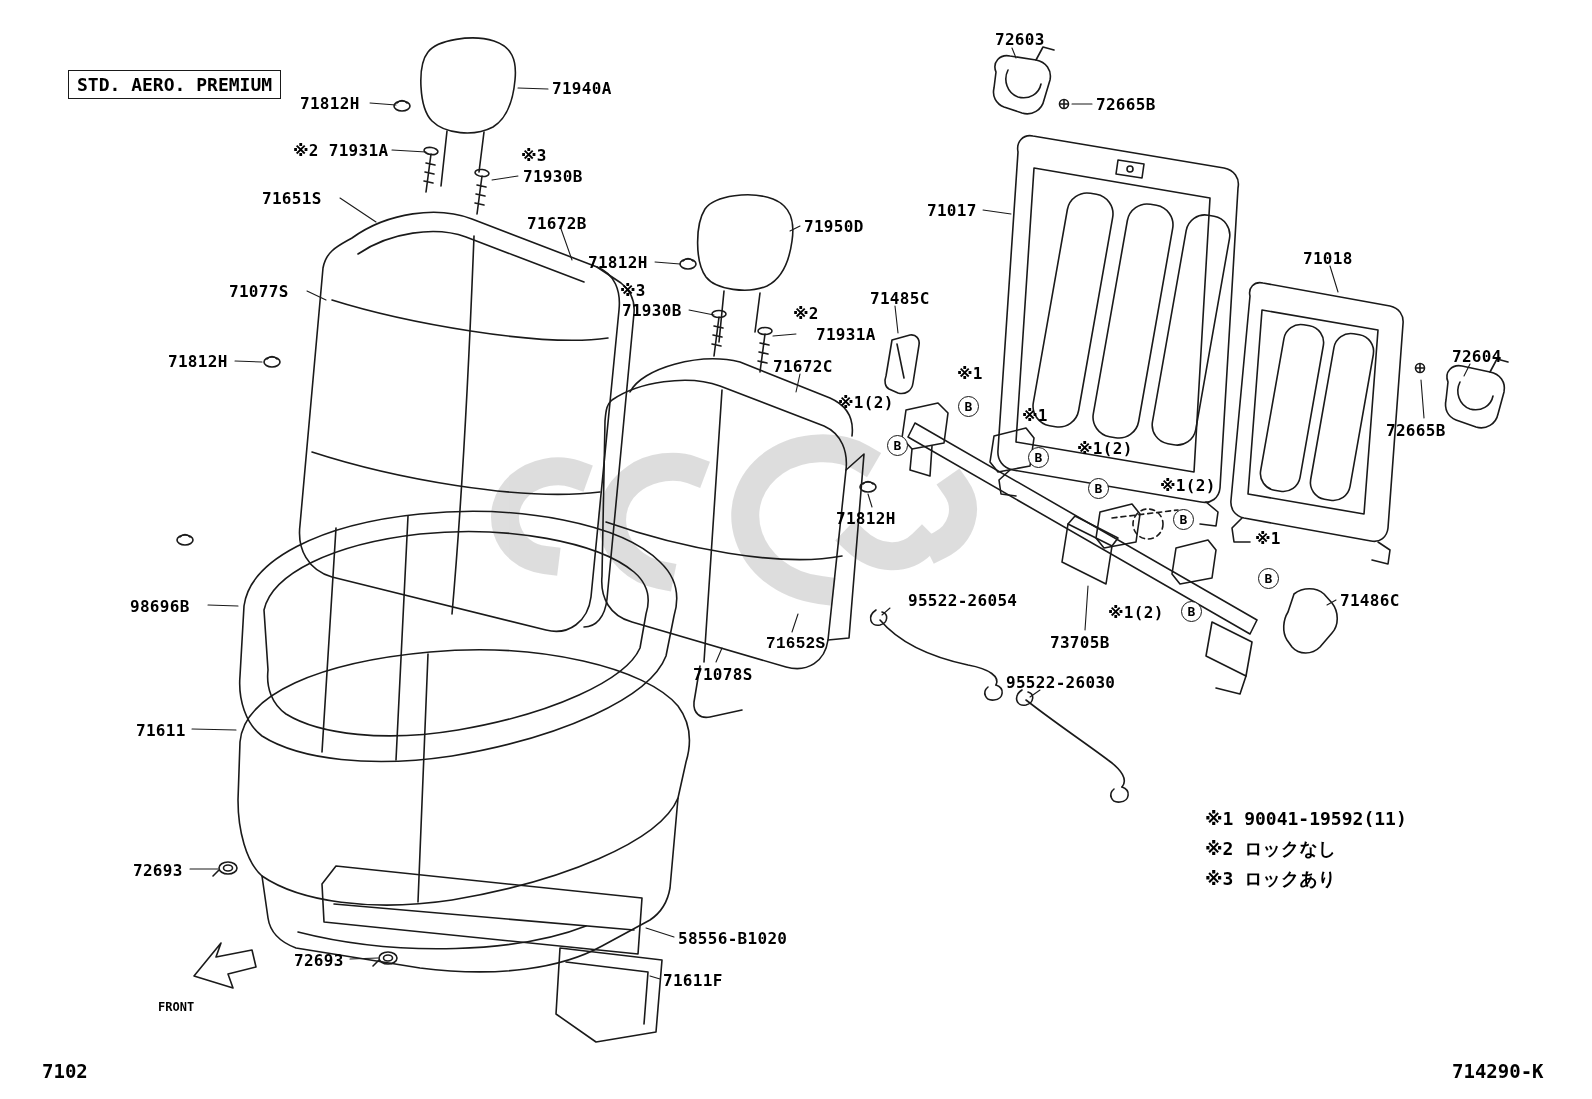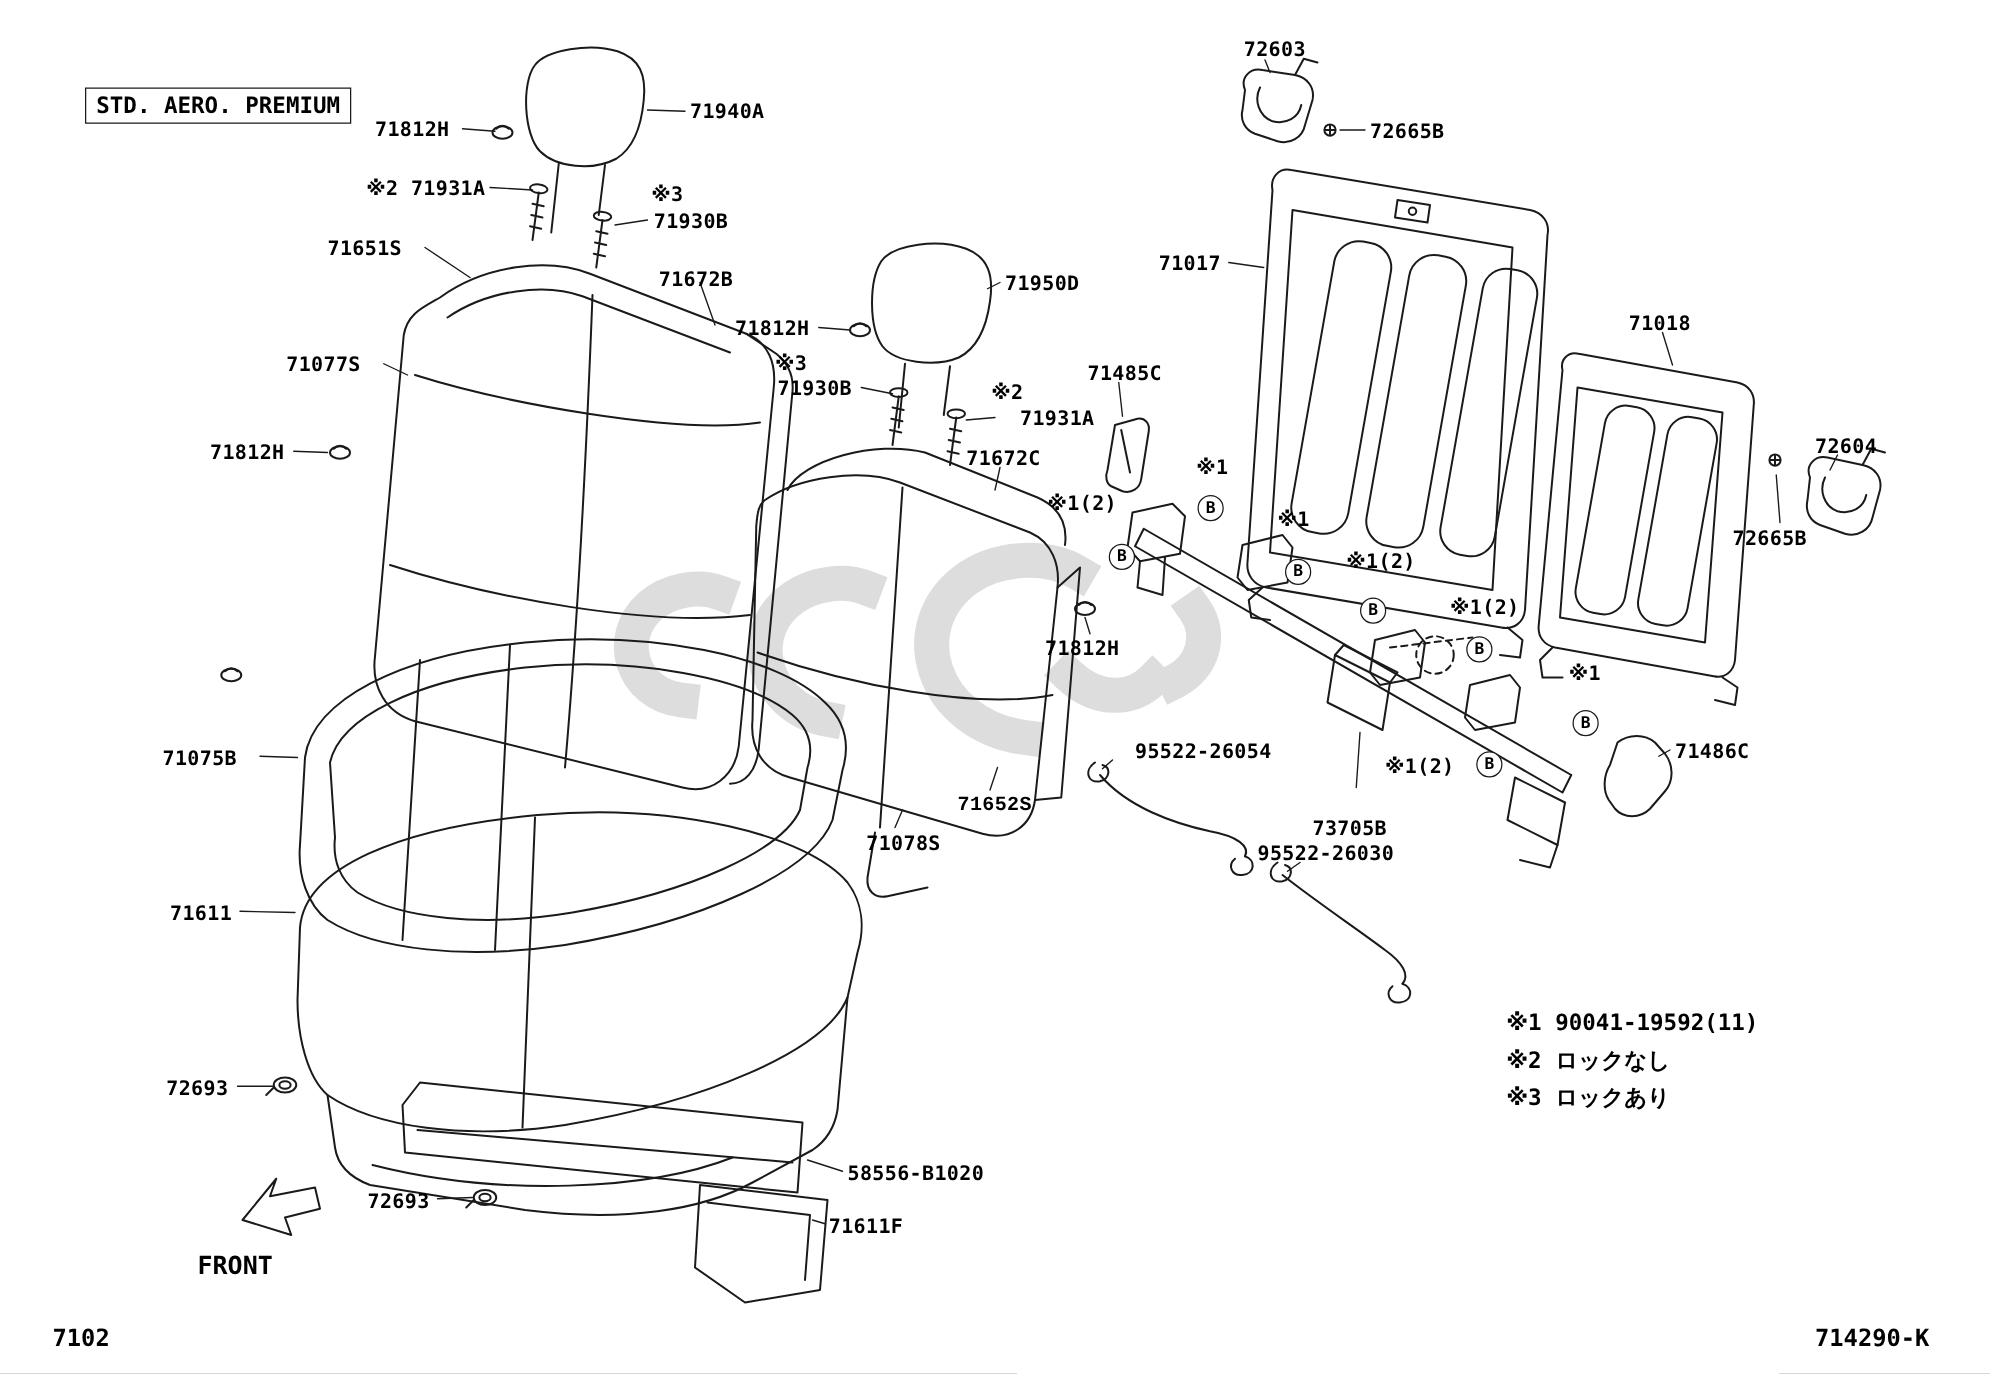--- a/index.html
+++ b/index.html
@@ -13,21 +13,21 @@
   .b-marker { width:21px; height:21px; border:1.6px solid var(--line); border-radius:50%;
               font-size:13px; display:flex; align-items:center; justify-content:center;
               background:var(--background); }
   .variant-box { position:absolute; left:68px; top:70px; border:1.8px solid var(--line);
                  padding:3px 8px; font-size:18px; font-weight:bold; color:var(--text); }
   .legend { position:absolute; left:1205px; top:804px; font-size:18px; font-weight:bold;
             line-height:30px; color:var(--text); }
   .corner { position:absolute; font-size:19px; font-weight:bold; color:var(--text); }
   .page-num { left:42px; top:1060px; }
   .drawing-num { left:1452px; top:1060px; }
-  .front-label { position:absolute; left:158px; top:1000px; font-size:20px; font-weight:bold; color:var(--text); }
+  .front-label { position:absolute; left:158px; top:1000px; font-size:12px; font-weight:bold; color:var(--text); }
 </style>
 </head>
 <body>
 
 <div class="page">
 
   <svg class="drawing" width="1592" height="1099" viewBox="0 0 1592 1099">
 
     <g style="stroke:var(--watermark)" fill="none" stroke-width="28" opacity="0.6" stroke-linecap="square">
       <path d="M545,560 C505,555 492,510 520,485 C535,472 558,468 575,474"></path>
@@ -253,25 +253,25 @@
       <div class="label part-label" style="left: 1303px; top: 249px;">71018</div>
       <div class="label part-label" style="left: 1452px; top: 347px;">72604</div>
       <div class="label part-label" style="left: 1386px; top: 421px;">72665B</div>
       <div class="label part-label" style="left: 957px; top: 364px;">※1</div>
       <div class="label part-label" style="left: 838px; top: 393px;">※1(2)</div>
       <div class="label part-label" style="left: 1022px; top: 406px;">※1</div>
       <div class="label part-label" style="left: 1077px; top: 439px;">※1(2)</div>
       <div class="label part-label" style="left: 1160px; top: 476px;">※1(2)</div>
       <div class="label part-label" style="left: 836px; top: 509px;">71812H</div>
       <div class="label part-label" style="left: 1255px; top: 529px;">※1</div>
-      <div class="label part-label" style="left: 130px; top: 597px;">71075B</div>
+      <div class="label part-label" style="left: 130px; top: 597px;">98696B</div>
       <div class="label part-label" style="left: 908px; top: 591px;">95522-26054</div>
       <div class="label part-label" style="left: 1340px; top: 591px;">71486C</div>
       <div class="label part-label" style="left: 1108px; top: 603px;">※1(2)</div>
-      <div class="label part-label" style="left: 1050px; top: 633px; margin-top: 20px;">73705B</div>
+      <div class="label part-label" style="left: 1050px; top: 633px;">73705B</div>
       <div class="label part-label" style="left: 766px; top: 635px; font-family: Liberation Mono, monospace;">71652S</div>
       <div class="label part-label" style="left: 693px; top: 665px;">71078S</div>
       <div class="label part-label" style="left: 1006px; top: 673px;">95522-26030</div>
       <div class="label part-label" style="left: 136px; top: 721px;">71611</div>
       <div class="label part-label" style="left: 133px; top: 861px;">72693</div>
       <div class="label part-label" style="left: 678px; top: 929px;">58556-B1020</div>
       <div class="label part-label" style="left: 294px; top: 951px;">72693</div>
       <div class="label part-label" style="left: 663px; top: 971px;">71611F</div>
       <div class="label b-marker" style="left: 958px; top: 396px;">B</div>
       <div class="label b-marker" style="left: 887px; top: 435px;">B</div>

